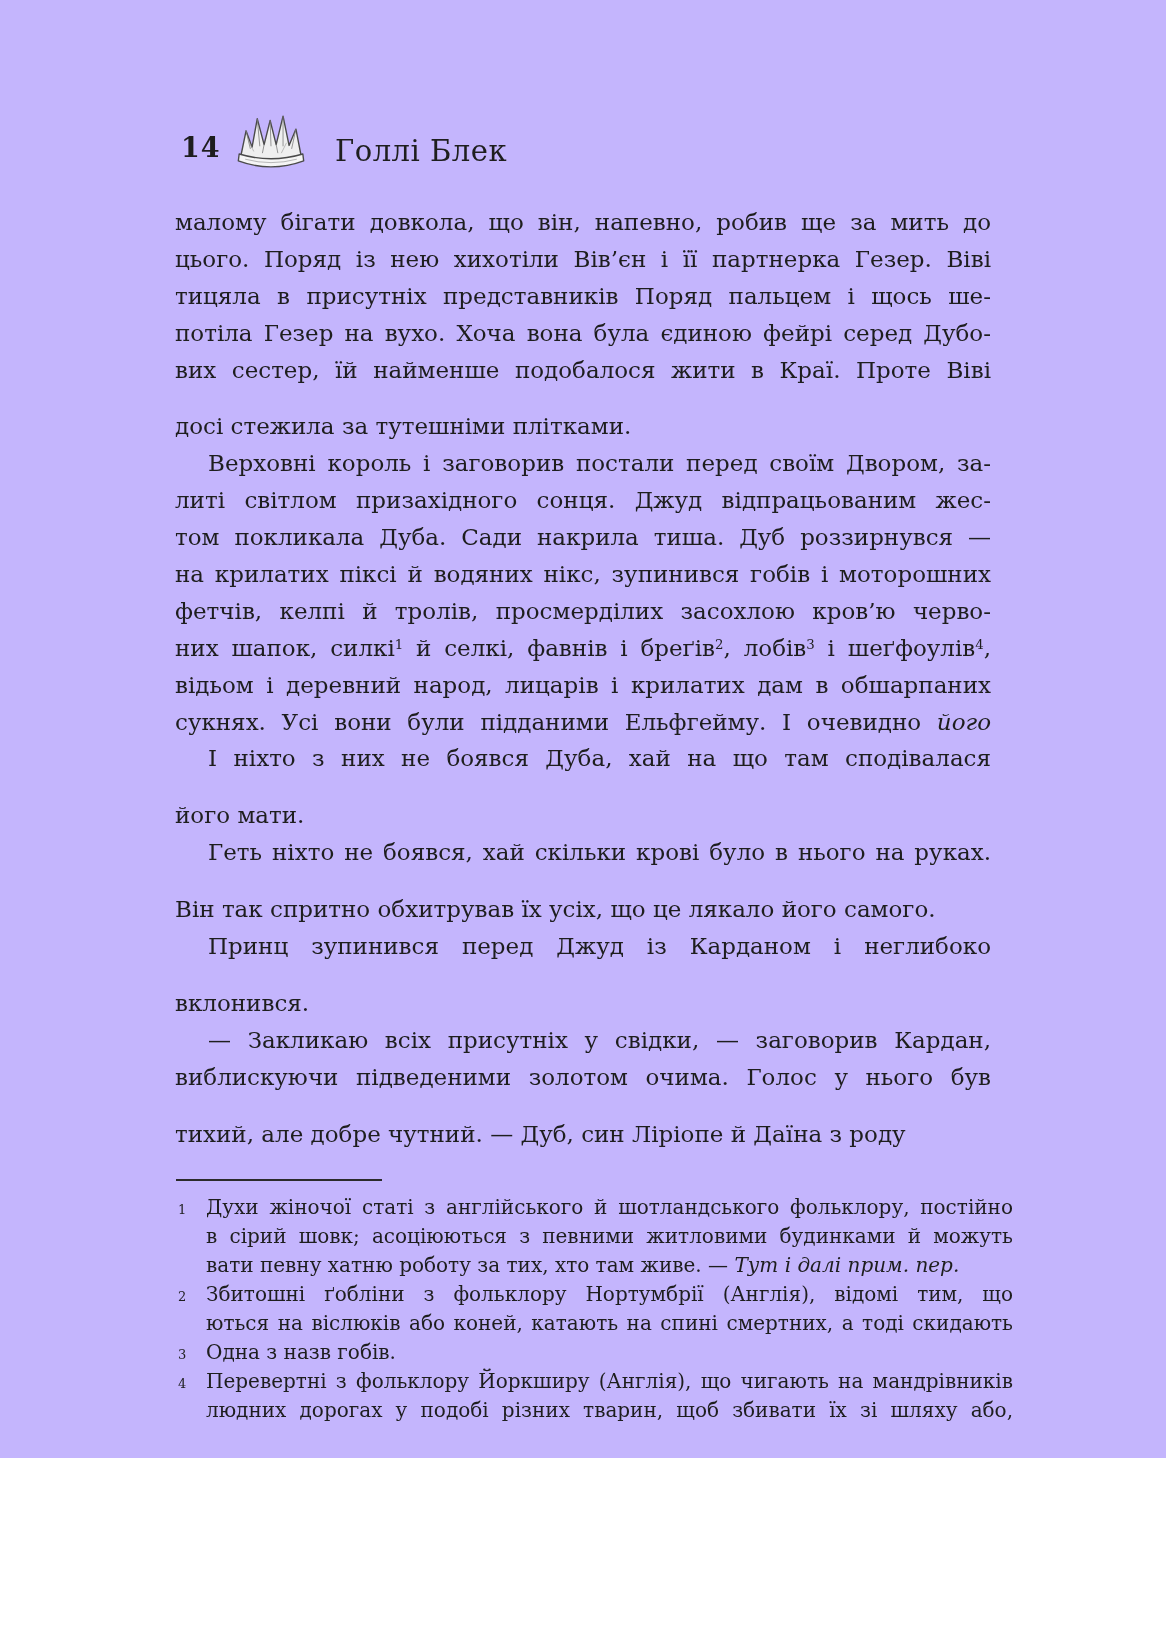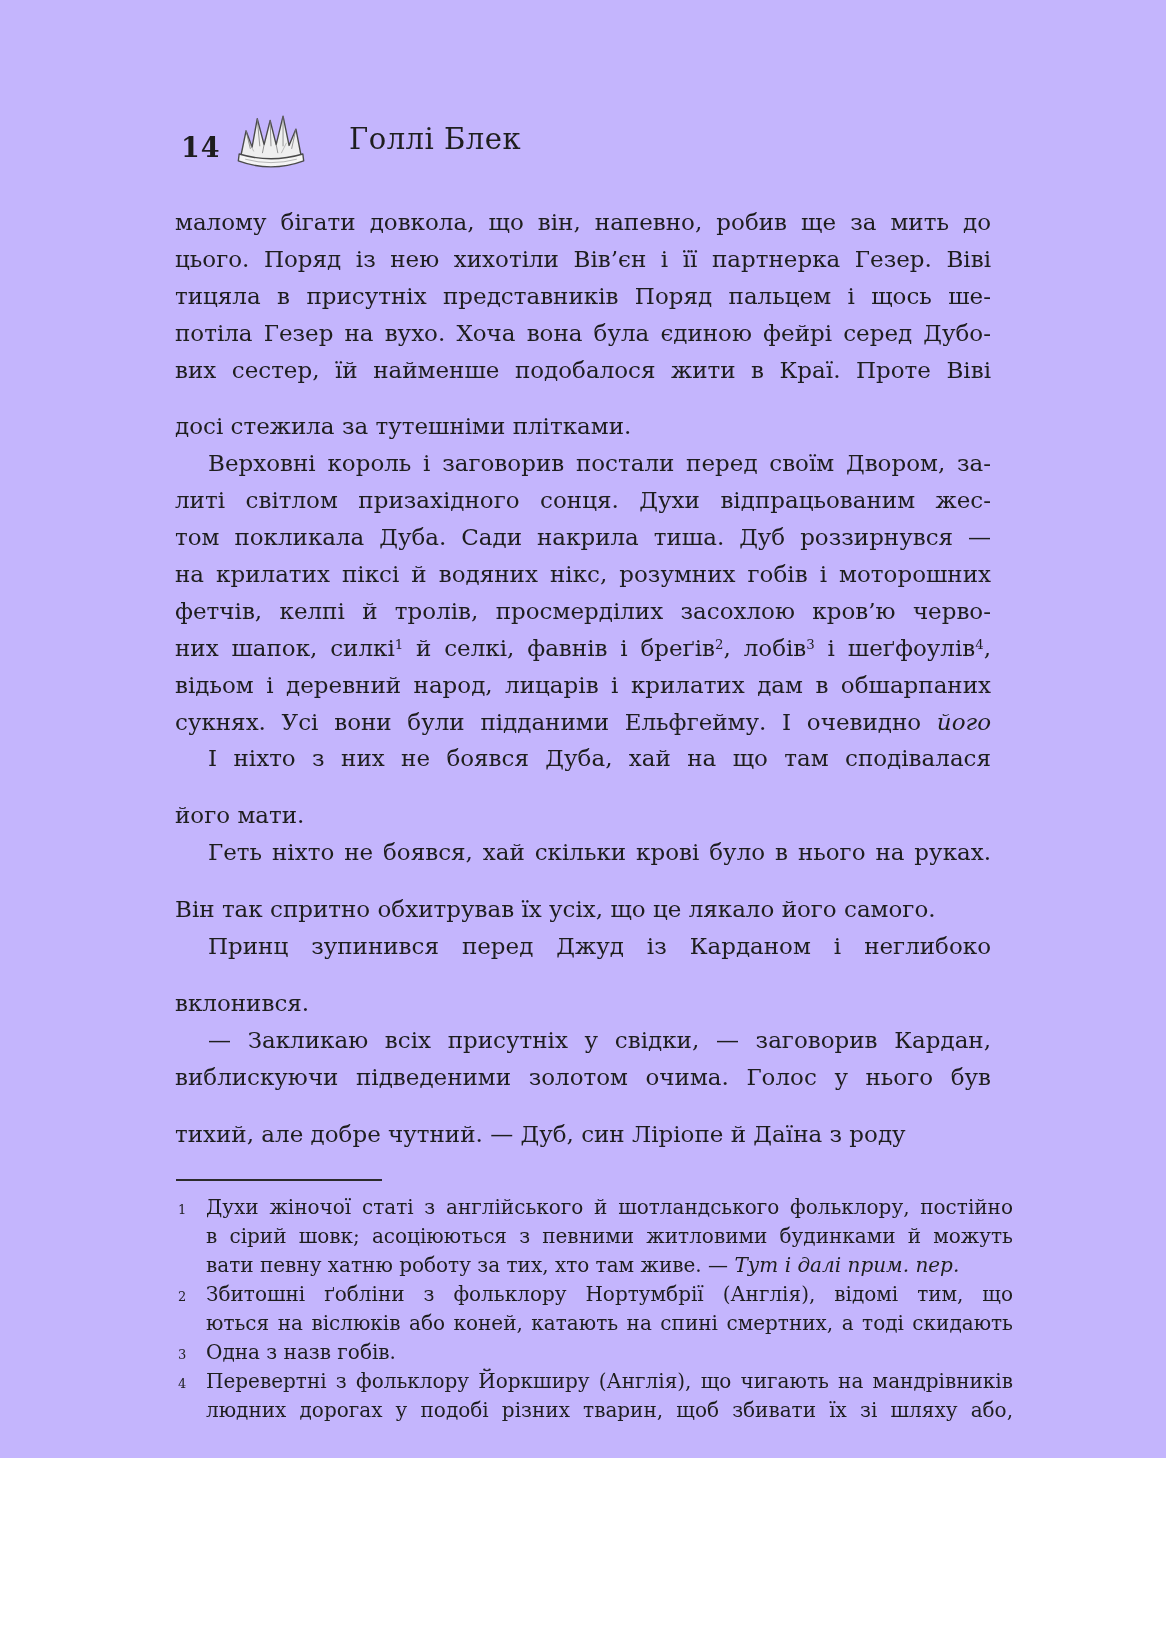--- a/index.html
+++ b/index.html
@@ -9,21 +9,21 @@
     height: 1458px;
     background: #c4b5fd;
     font-family: "DejaVu Serif", "Liberation Serif", serif;
     color: #1e1e1e;
     overflow: hidden;
   }
   
   .header { position: absolute; left: 175px; top: 106px; width: 700px; height: 80px; }
   .pagenum { position: absolute; left: 6px; top: 26px; font-size: 27px; font-weight: bold; letter-spacing: 1px; }
   .crown { position: absolute; left: 53px; top: 2px; width: 86px; height: 74px; }
-  .running-title { position: absolute; left: 160px; top: 16px; font-size: 29px; letter-spacing: 0.5px; margin-left: 14px; }
+  .running-title { position: absolute; left: 160px; top: 28px; font-size: 29px; letter-spacing: 0.5px; }
   
   .bodytext { position: absolute; left: 175px; top: 204px; width: 816px; font-size: 23px; line-height: 36.9px; }
   .bline { height: 36.9px; overflow: hidden; text-align: justify; text-align-last: justify; }
   .bline.last { text-align-last: left; margin-top: 20px; }
   .bline.ind { text-indent: 33px; }
   .bline em { font-style: italic; }
   sup.ref { font-size: 0.58em; line-height: 0; position: relative; top: -0.5em; vertical-align: baseline; }
   
   .footrule { position: absolute; left: 176px; top: 1179px; width: 206px; height: 2px; background: #2b2b2b; }
   .footnotes { position: absolute; left: 175px; top: 1193px; width: 838px; font-size: 20px; line-height: 29px; }
@@ -51,23 +51,23 @@
   </div>
 
   <div class="bodytext" id="bodytext">
       <div class="bline">малому бігати довкола, що він, напевно, робив ще за мить до</div>
       <div class="bline">цього. Поряд із нею хихотіли Вів’єн і її партнерка Гезер. Віві</div>
       <div class="bline">тицяла в присутніх представників Поряд пальцем і щось ше-</div>
       <div class="bline">потіла Гезер на вухо. Хоча вона була єдиною фейрі серед Дубо-</div>
       <div class="bline">вих сестер, їй найменше подобалося жити в Краї. Проте Віві</div>
       <div class="bline last">досі стежила за тутешніми плітками.</div>
       <div class="bline ind">Верховні король і заговорив постали перед своїм Двором, за-</div>
-      <div class="bline">литі світлом призахідного сонця. Духи відпрацьованим жес-</div>
+      <div class="bline">литі світлом призахідного сонця. Джуд відпрацьованим жес-</div>
       <div class="bline">том покликала Дуба. Сади накрила тиша. Дуб роззирнувся —</div>
-      <div class="bline">на крилатих піксі й водяних нікс, розумних гобів і моторошних</div>
+      <div class="bline">на крилатих піксі й водяних нікс, зупинився гобів і моторошних</div>
       <div class="bline">фетчів, келпі й тролів, просмерділих засохлою кров’ю черво-</div>
       <div class="bline">них шапок, силкі<sup class="ref">1</sup> й селкі, фавнів і бреґів<sup class="ref">2</sup>, лобів<sup class="ref">3</sup> і шеґфоулів<sup class="ref">4</sup>,</div>
       <div class="bline">відьом і деревний народ, лицарів і крилатих дам в обшарпаних</div>
       <div class="bline">сукнях. Усі вони були підданими Ельфгейму. І очевидно <em>його</em></div>
       <div class="bline ind">І ніхто з них не боявся Дуба, хай на що там сподівалася</div>
       <div class="bline last">його мати.</div>
       <div class="bline ind">Геть ніхто не боявся, хай скільки крові було в нього на руках.</div>
       <div class="bline last">Він так спритно обхитрував їх усіх, що це лякало його самого.</div>
       <div class="bline ind">Принц зупинився перед Джуд із Карданом і неглибоко</div>
       <div class="bline last">вклонився.</div>

